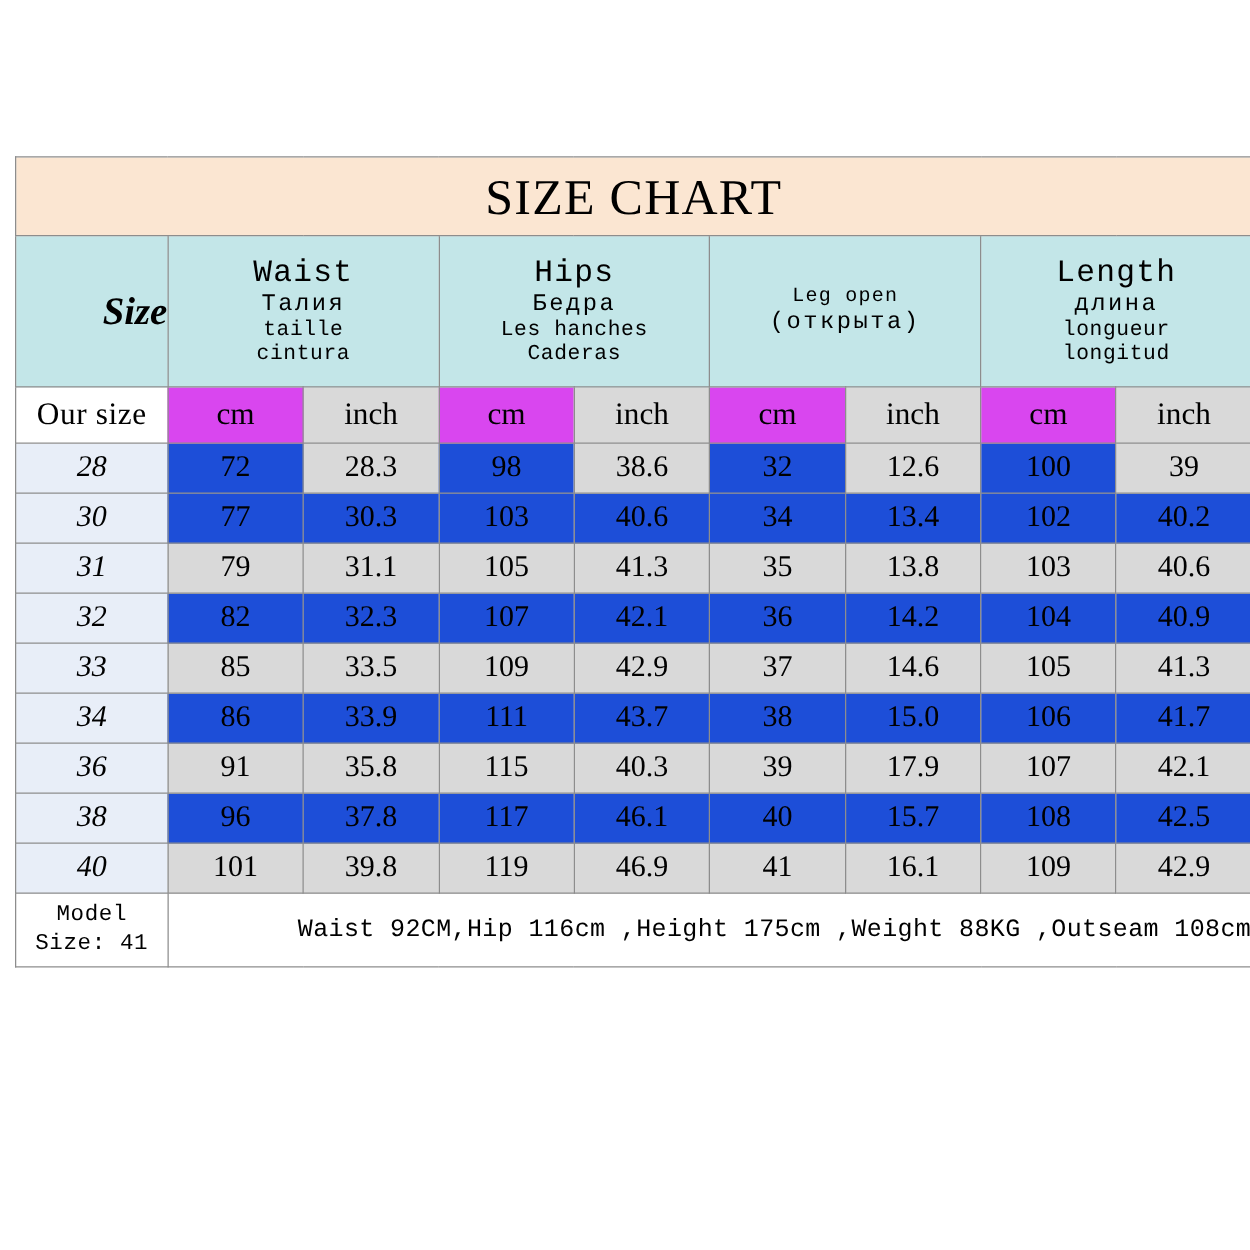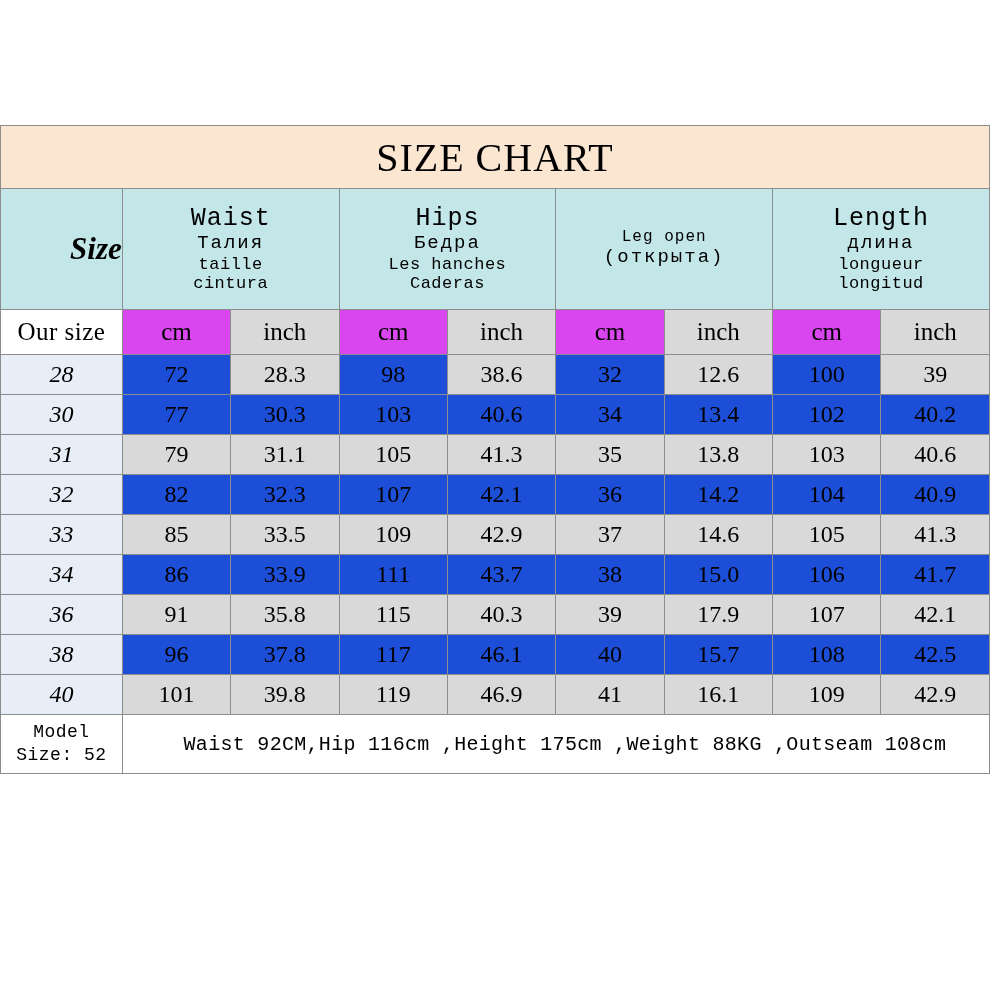--- a/index.html
+++ b/index.html
@@ -8,21 +8,21 @@
     background: #ffffff;
   }
   body {
     width: 1000px;
     height: 1000px;
     font-family: "Liberation Serif", serif;
     position: relative;
   }
   #wrap {
     position: absolute;
-    left: 0;
+    left: 12px;
     top: 125px;
     width: 800px;
   }
   table.size-chart {
     border-collapse: collapse;
     width: 990px;
     margin: 0 auto;
     table-layout: fixed;
   }
   table.size-chart td, table.size-chart th {
@@ -116,20 +116,21 @@
     letter-spacing: 0.5px;
   }
   .model-text {
     background: #ffffff;
     font-family: "Liberation Mono", monospace;
     font-size: 20px;
     letter-spacing: 0.3px;
   }
   .model-text .inner {
     padding-left: 18px;
+    text-align: right;
   }
 </style>
 </head>
 <body>
 
 <div id="wrap">
   <table class="size-chart">
     <colgroup>
       <col style="width:118px">
       <col style="width:105px">
@@ -281,21 +282,21 @@
         <td class="v-grey">46.9</td>
         <td class="v-grey">41</td>
         <td class="v-grey">16.1</td>
         <td class="v-grey">109</td>
         <td class="v-grey">42.9</td>
       </tr>
 
       <tr>
         <td class="model-label">
           <div>Model</div>
-          <div>Size: 52</div>
+          <div>Size: 41</div>
         </td>
         <td class="model-text" colspan="8">
           <div class="inner">Waist 92CM,Hip 116cm ,Height 175cm ,Weight 88KG ,Outseam 108cm</div>
         </td>
       </tr>
     </tbody>
   </table>
 </div>
 
 </body></html>

